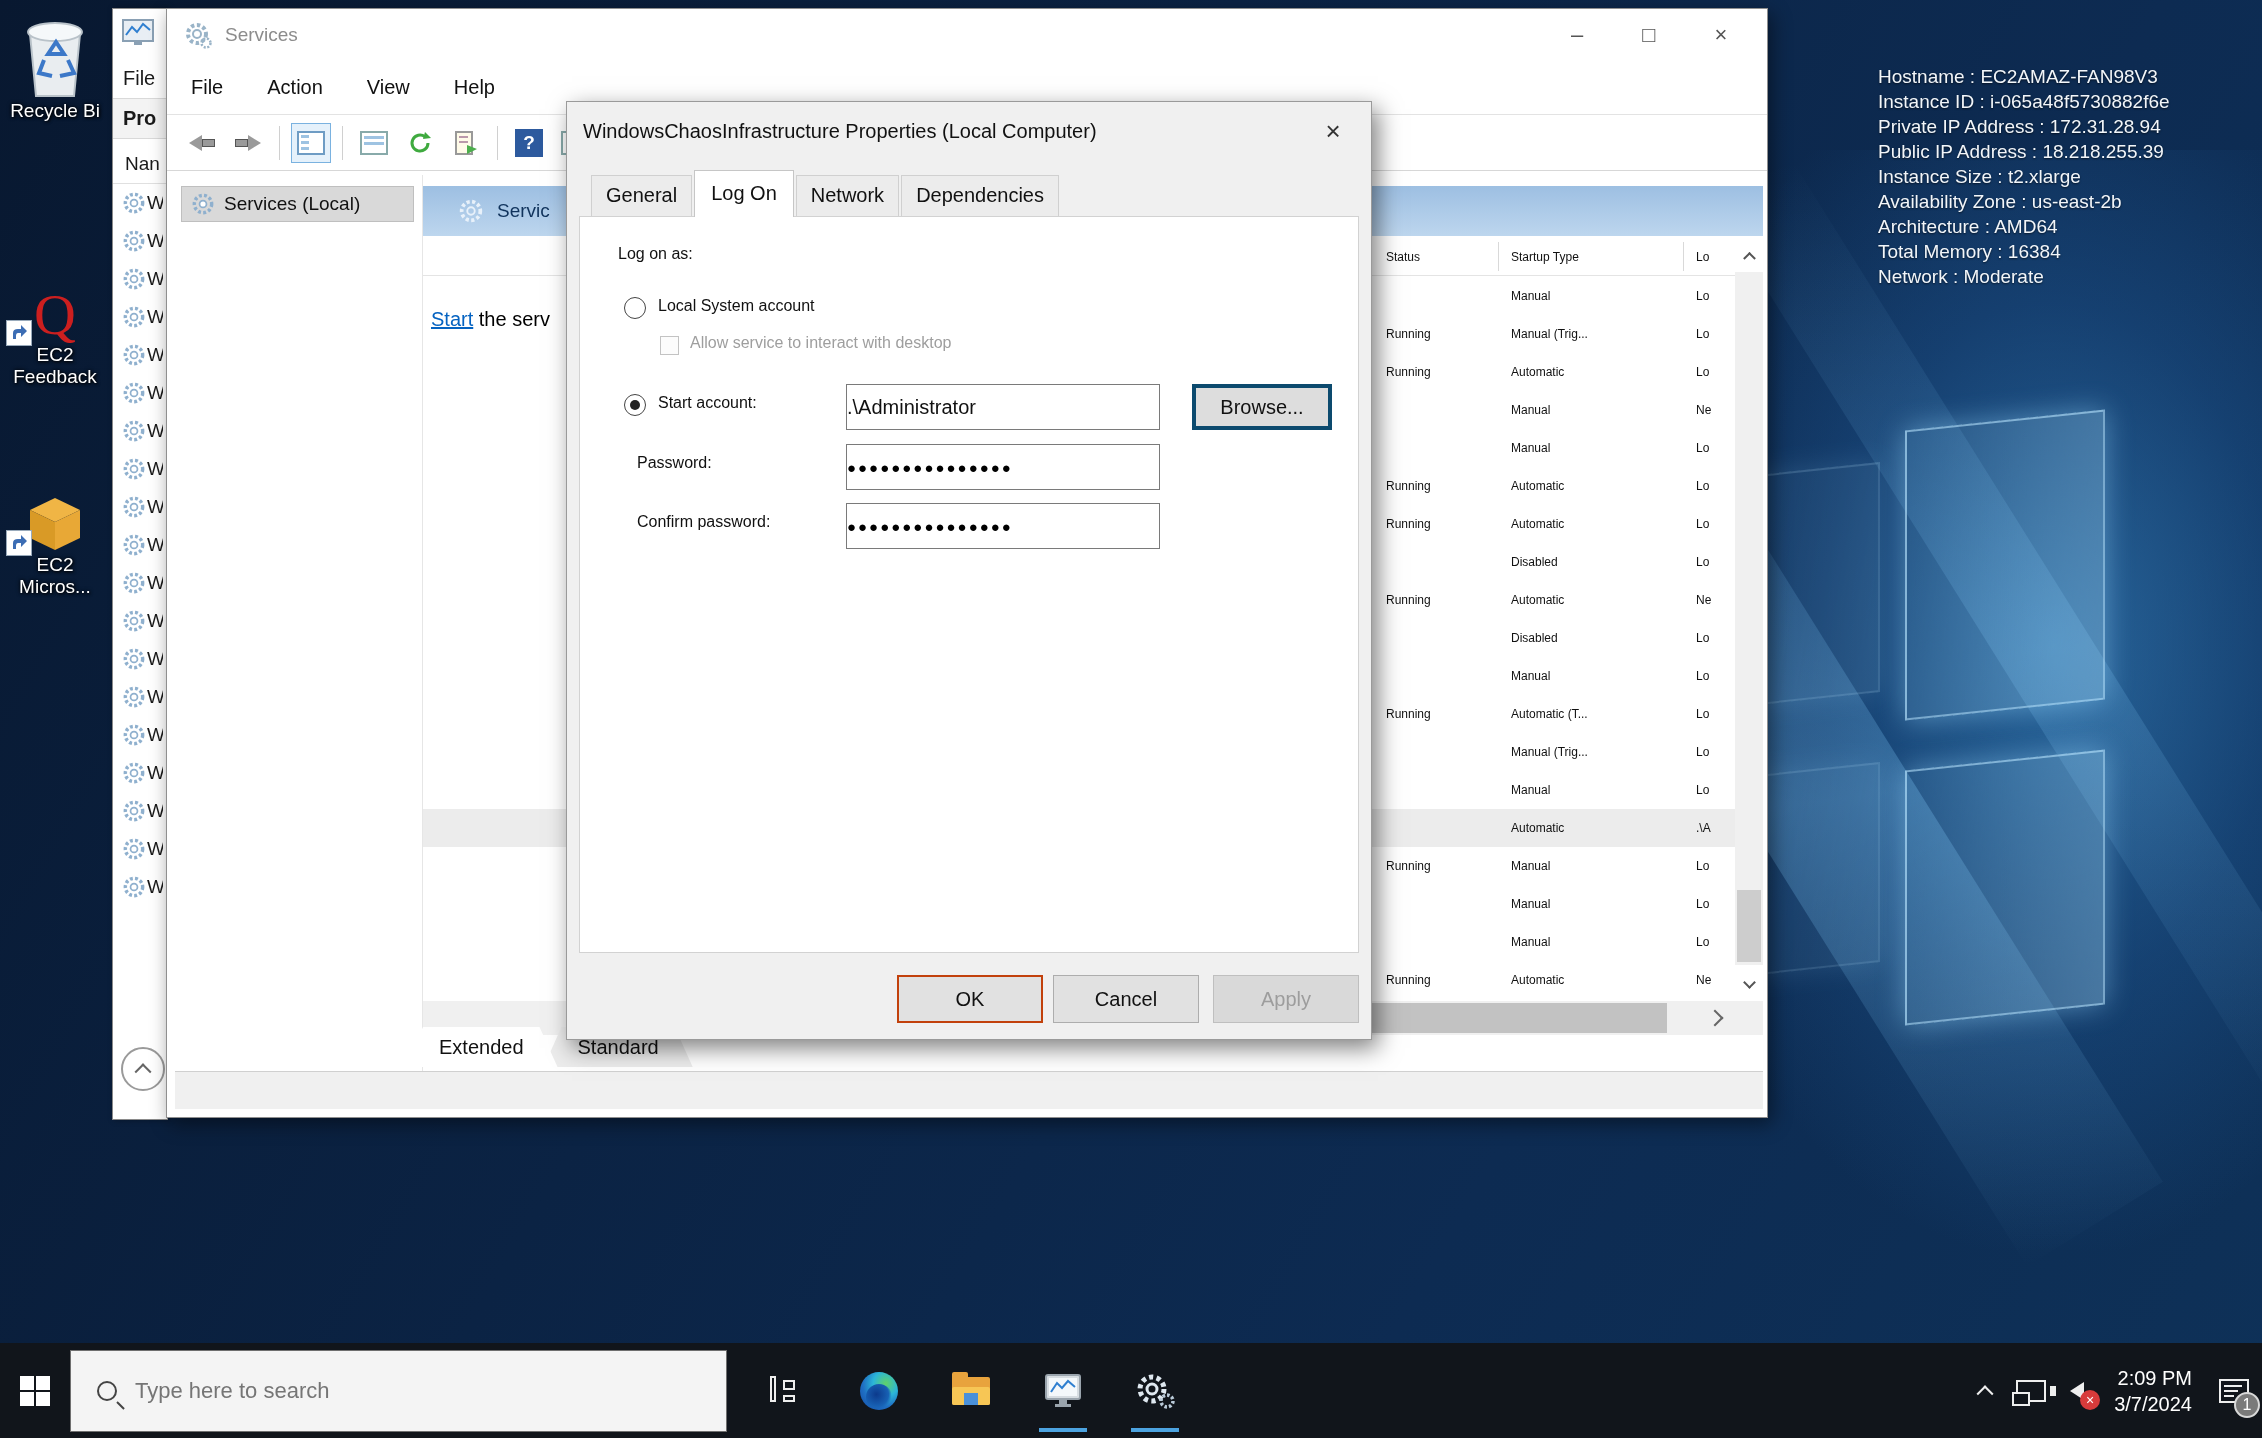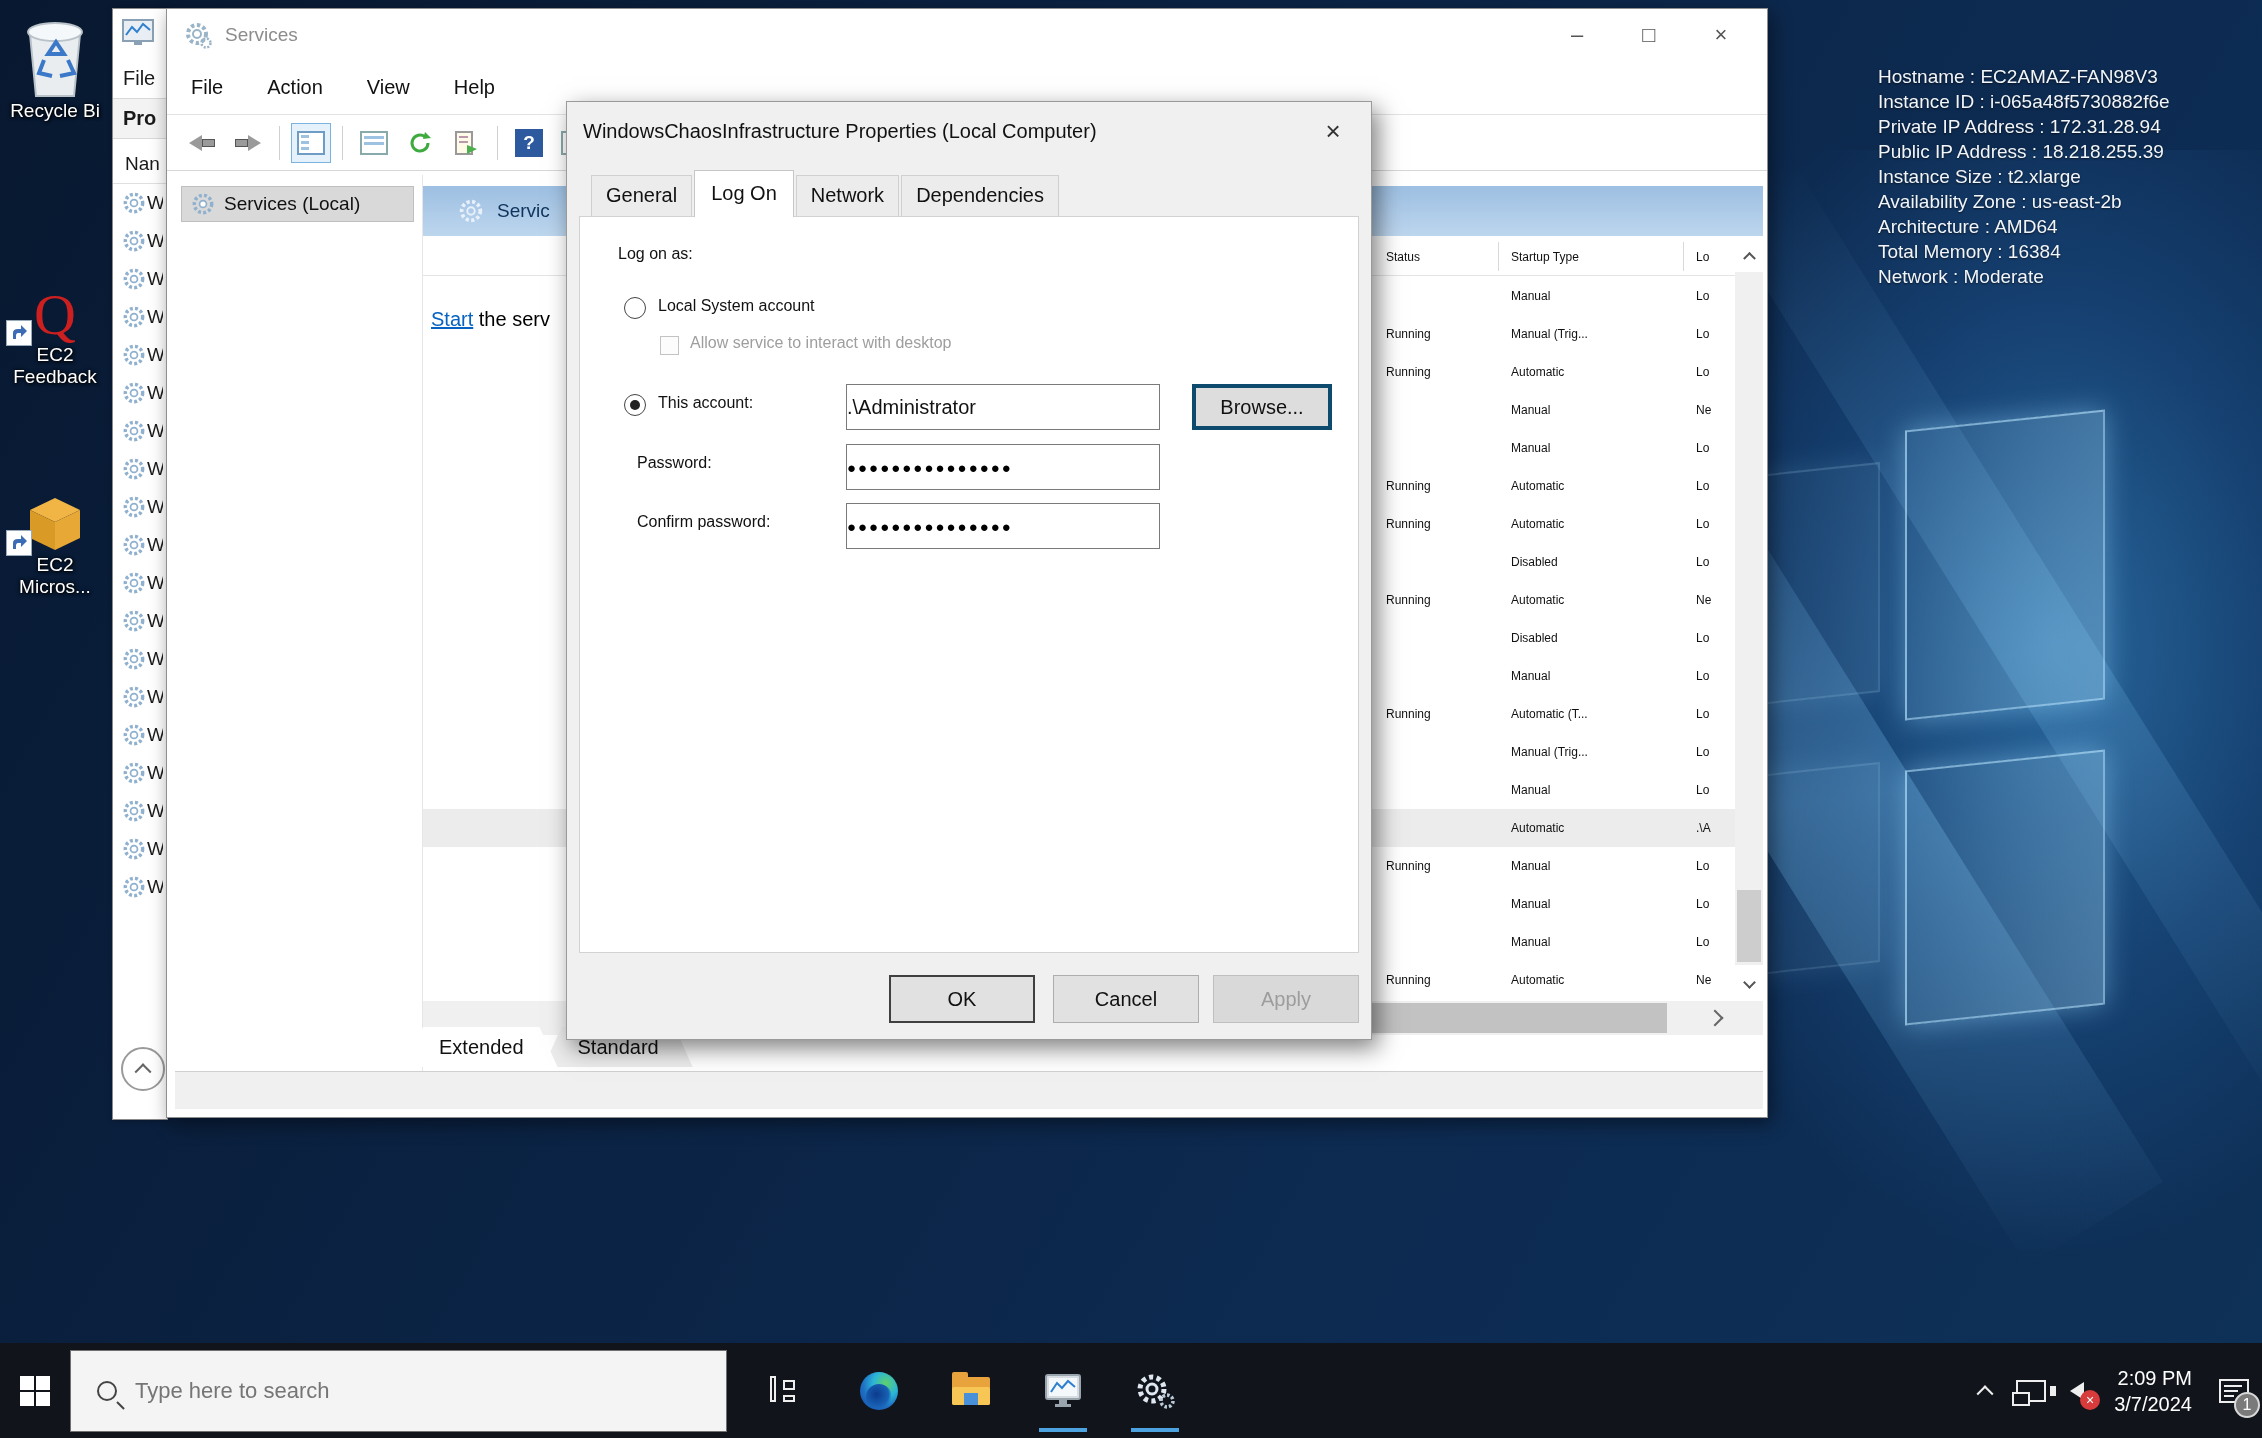--- a/index.html
+++ b/index.html
@@ -114,21 +114,21 @@
   .dlg-tab.active { background:#fff; padding:11px 16px 12px; position:relative; top:1px; border-color:#c6c6c6; }
   .dlg-page { position:absolute; left:12px; right:12px; top:114px; height:737px; background:#fff; border:1px solid #d2d2d2; }
   .lbl { position:absolute; font-size:16px; color:#111; white-space:nowrap; }
   .lbl.dis { color:#9e9e9e; }
   .radio { position:absolute; width:22px; height:22px; border:1px solid #444; border-radius:50%; background:#fff; }
   .radio.on::after { content:""; position:absolute; left:5px; top:5px; width:10px; height:10px; border-radius:50%; background:#222; }
   .checkbox { position:absolute; width:19px; height:19px; border:1px solid #c3c3c3; background:#fcfcfc; }
   .field { position:absolute; left:266px; width:314px; height:46px; background:#fff; border:1px solid #7a7a7a; font-size:20px; color:#111; display:flex; align-items:center; }
   .field.dots { font-size:15px; letter-spacing:2px; color:#000; }
   .btn { position:absolute; height:48px; width:146px; background:#e1e1e1; border:1px solid #adadad; font-size:20px; color:#111; display:flex; align-items:center; justify-content:center; }
-  .btn.primary { border:2px solid #404040; }
+  .btn.primary { border:2px solid #c2410c;margin-left:8px; }
   .btn.disabled { background:#d9d9d9; border-color:#bfbfbf; color:#9d9d9d; }
   .browse-btn { position:absolute; left:612px; top:0; width:140px; height:46px; background:#ddd; border:4px solid #0c4a6e; font-size:20px; color:#111; display:flex; align-items:center; justify-content:center; }
 
   
   .taskbar { position:absolute; left:0; bottom:0; width:2262px; height:95px; background:#11151b; z-index:20; display:flex; align-items:center; }
   .startbtn { width:70px; height:82px; display:flex; align-items:center; justify-content:center; }
   .winlogo { width:30px; height:30px; display:grid; grid-template-columns:14px 14px; grid-template-rows:14px 14px; gap:2px; }
   .winlogo i { background:#fff; }
   .searchbox { width:657px; height:82px; background:#f4f4f4; border:1px solid #6f6f6f; display:flex; align-items:center; }
   .searchbox input { border:none; outline:none; background:transparent; font-size:22px; color:#333; width:520px; font-family:inherit; }
@@ -613,21 +613,21 @@
   <div class="dlg-page">
     <div class="lbl" style="left:38px; top:28px;">Log on as:</div>
 
     <div class="radio" style="left:44px; top:80px;"></div>
     <div class="lbl" style="left:78px; top:80px;">Local System account</div>
 
     <div class="checkbox" style="left:80px; top:119px;"></div>
     <div class="lbl dis" style="left:110px; top:117px;">Allow service to interact with desktop</div>
 
     <div class="radio on" style="left:44px; top:177px;"></div>
-    <div class="lbl" style="left:78px; top:177px;">This account:</div>
+    <div class="lbl" style="left:78px; top:177px;">Start account:</div>
     <div class="field" style="top:167px;">.\Administrator</div>
     <div class="browse-btn" style="top:167px;">Browse...</div>
 
     <div class="lbl" style="left:57px; top:237px;">Password:</div>
     <div class="field dots" style="top:227px;">●●●●●●●●●●●●●●●</div>
 
     <div class="lbl" style="left:57px; top:296px;">Confirm password:</div>
     <div class="field dots" style="top:286px;">●●●●●●●●●●●●●●●</div>
   </div>
   <div class="btn primary" style="left:322px; top:873px;">OK</div>

